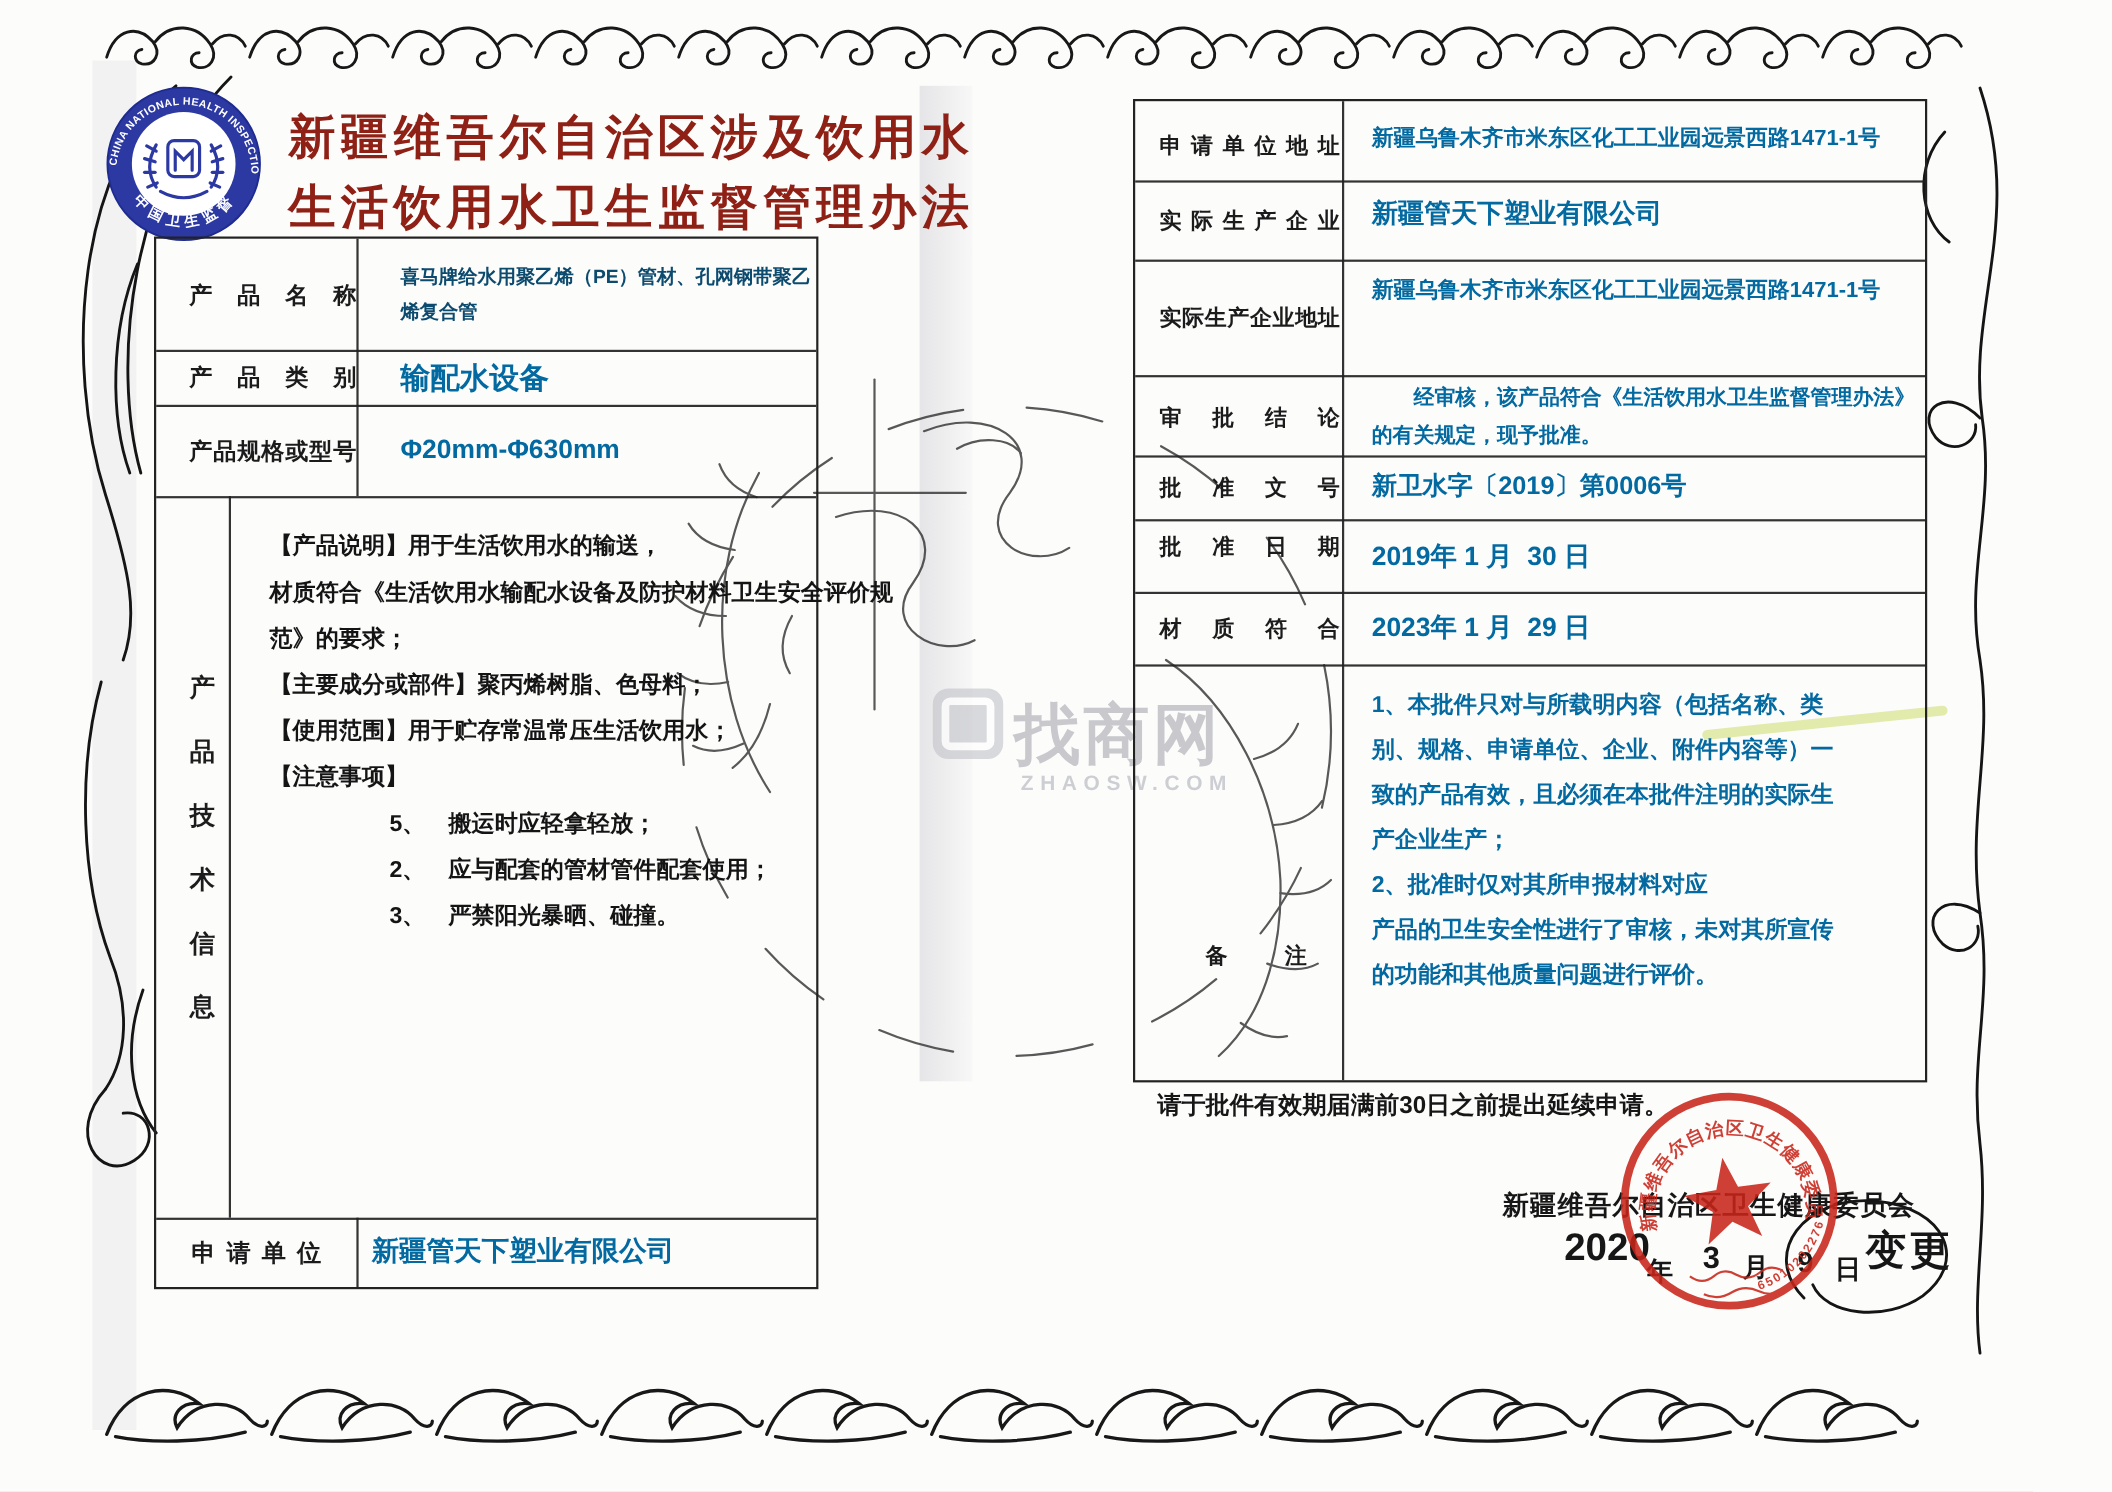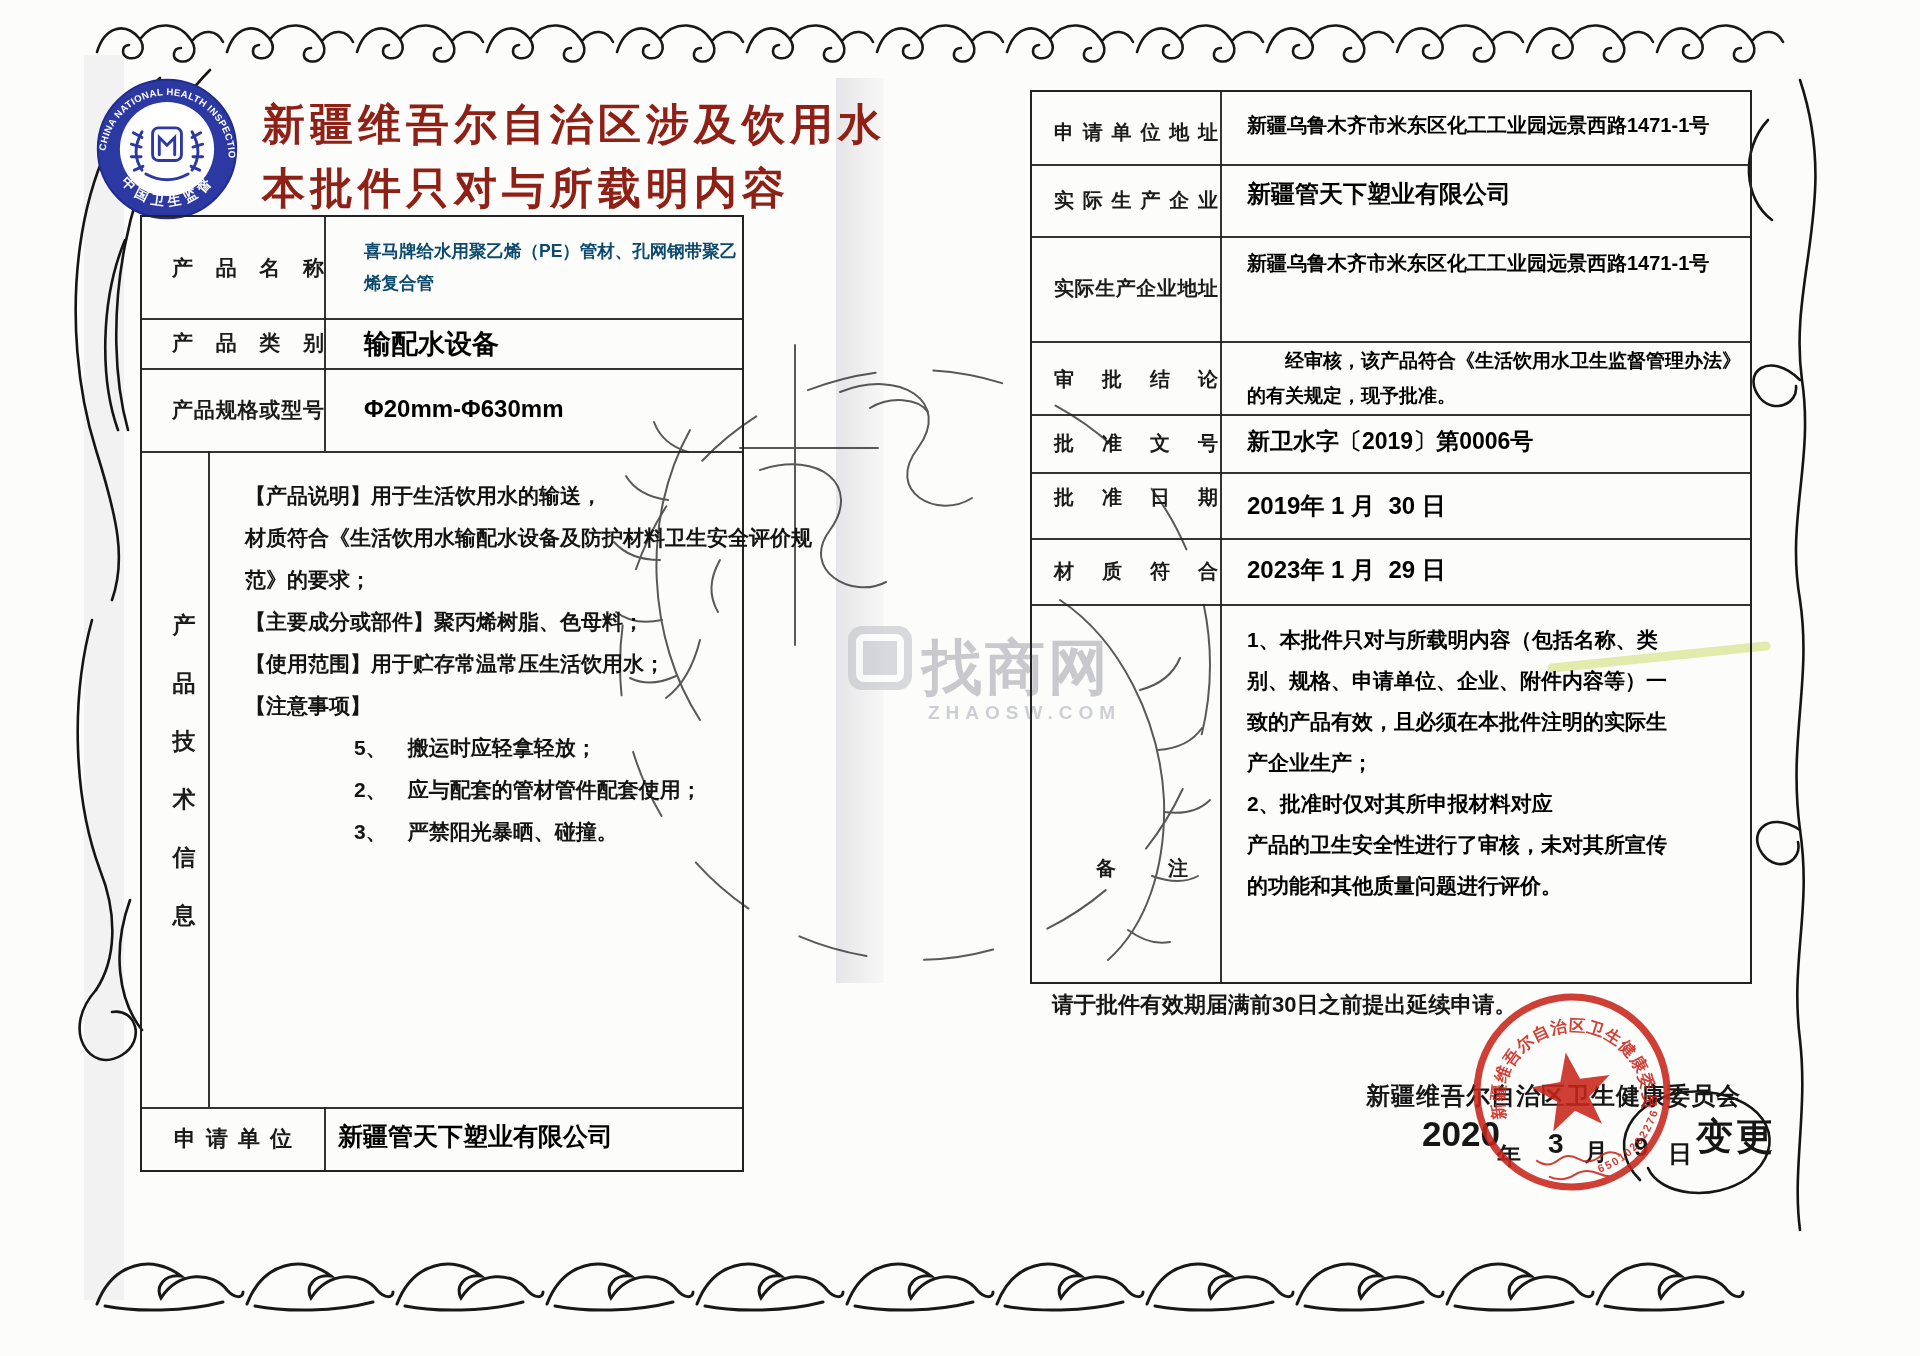--- a/index.html
+++ b/index.html
@@ -11,21 +11,21 @@
   
   .title{position:absolute;left:262px;z-index:3;font-weight:900;font-size:43px;
          letter-spacing:5px;color:#8e2016;white-space:nowrap;}
   
   .tbl{position:absolute;border:2px solid #222;z-index:3;background:transparent;}
   .hl{position:absolute;height:2px;background:#222;opacity:.92;left:0;}
   .vl{position:absolute;width:2px;background:#222;opacity:.92;top:0;}
   .lblbox{position:absolute;display:flex;align-items:center;}
   .spread{display:block;width:100%;text-align:justify;text-align-last:justify;
           font-weight:700;color:#1b1b1b;}
-  .val{position:absolute;font-weight:700;color:#000000;white-space:pre;}
+  .val{position:absolute;font-weight:700;color:#0369a1;white-space:pre;}
   .wrapval{position:absolute;font-weight:700;color:#0c4a6e;}
   .tline{position:absolute;font-weight:700;color:#141414;white-space:pre;font-size:21px;}
   .vchar{position:absolute;width:48px;text-align:center;font-weight:700;font-size:23px;}
   
   .foot{position:absolute;z-index:4;font-weight:700;color:#161616;white-space:nowrap;}
   
   .wm{position:absolute;z-index:2;}
   .wmbox{width:64px;height:64px;border-radius:14px;background:#c3c4ca;opacity:.62;
          display:flex;align-items:center;justify-content:center;}
   .wmboxin{width:34px;height:34px;border:7px solid #fff;border-radius:8px;}
@@ -149,21 +149,21 @@
         <path d="M53 96 l-9 4"></path>
       <path d="M104 66 l9 -5"></path>
         <path d="M105 76 l10 -3"></path>
         <path d="M105 86 l10 0"></path>
         <path d="M103 96 l9 4"></path>
       <path d="M56 104 Q78 116 100 104"></path>
     </g>
   </svg>
 
   <div class="title" style="top:96px;">新疆维吾尔自治区涉及饮用水</div>
-  <div class="title" style="top:160px;">本批件只对与所载明内容</div>
+  <div class="title" style="top:160px;">生活饮用水卫生监督管理办法</div>
 
   <div class="tbl" style="left:140px;top:215px;width:600px;height:953px;">
     <div class="hl" style="top:101px;width:600px;"></div>
     <div class="hl" style="top:151px;width:600px;"></div>
     <div class="hl" style="top:234px;width:600px;"></div>
     <div class="hl" style="top:890px;width:600px;"></div>
     <div class="vl" style="left:182px;height:234px;"></div>
     <div class="vl" style="left:66px;top:234px;height:656px;"></div>
     <div class="vl" style="left:182px;top:890px;height:63px;"></div>
 

